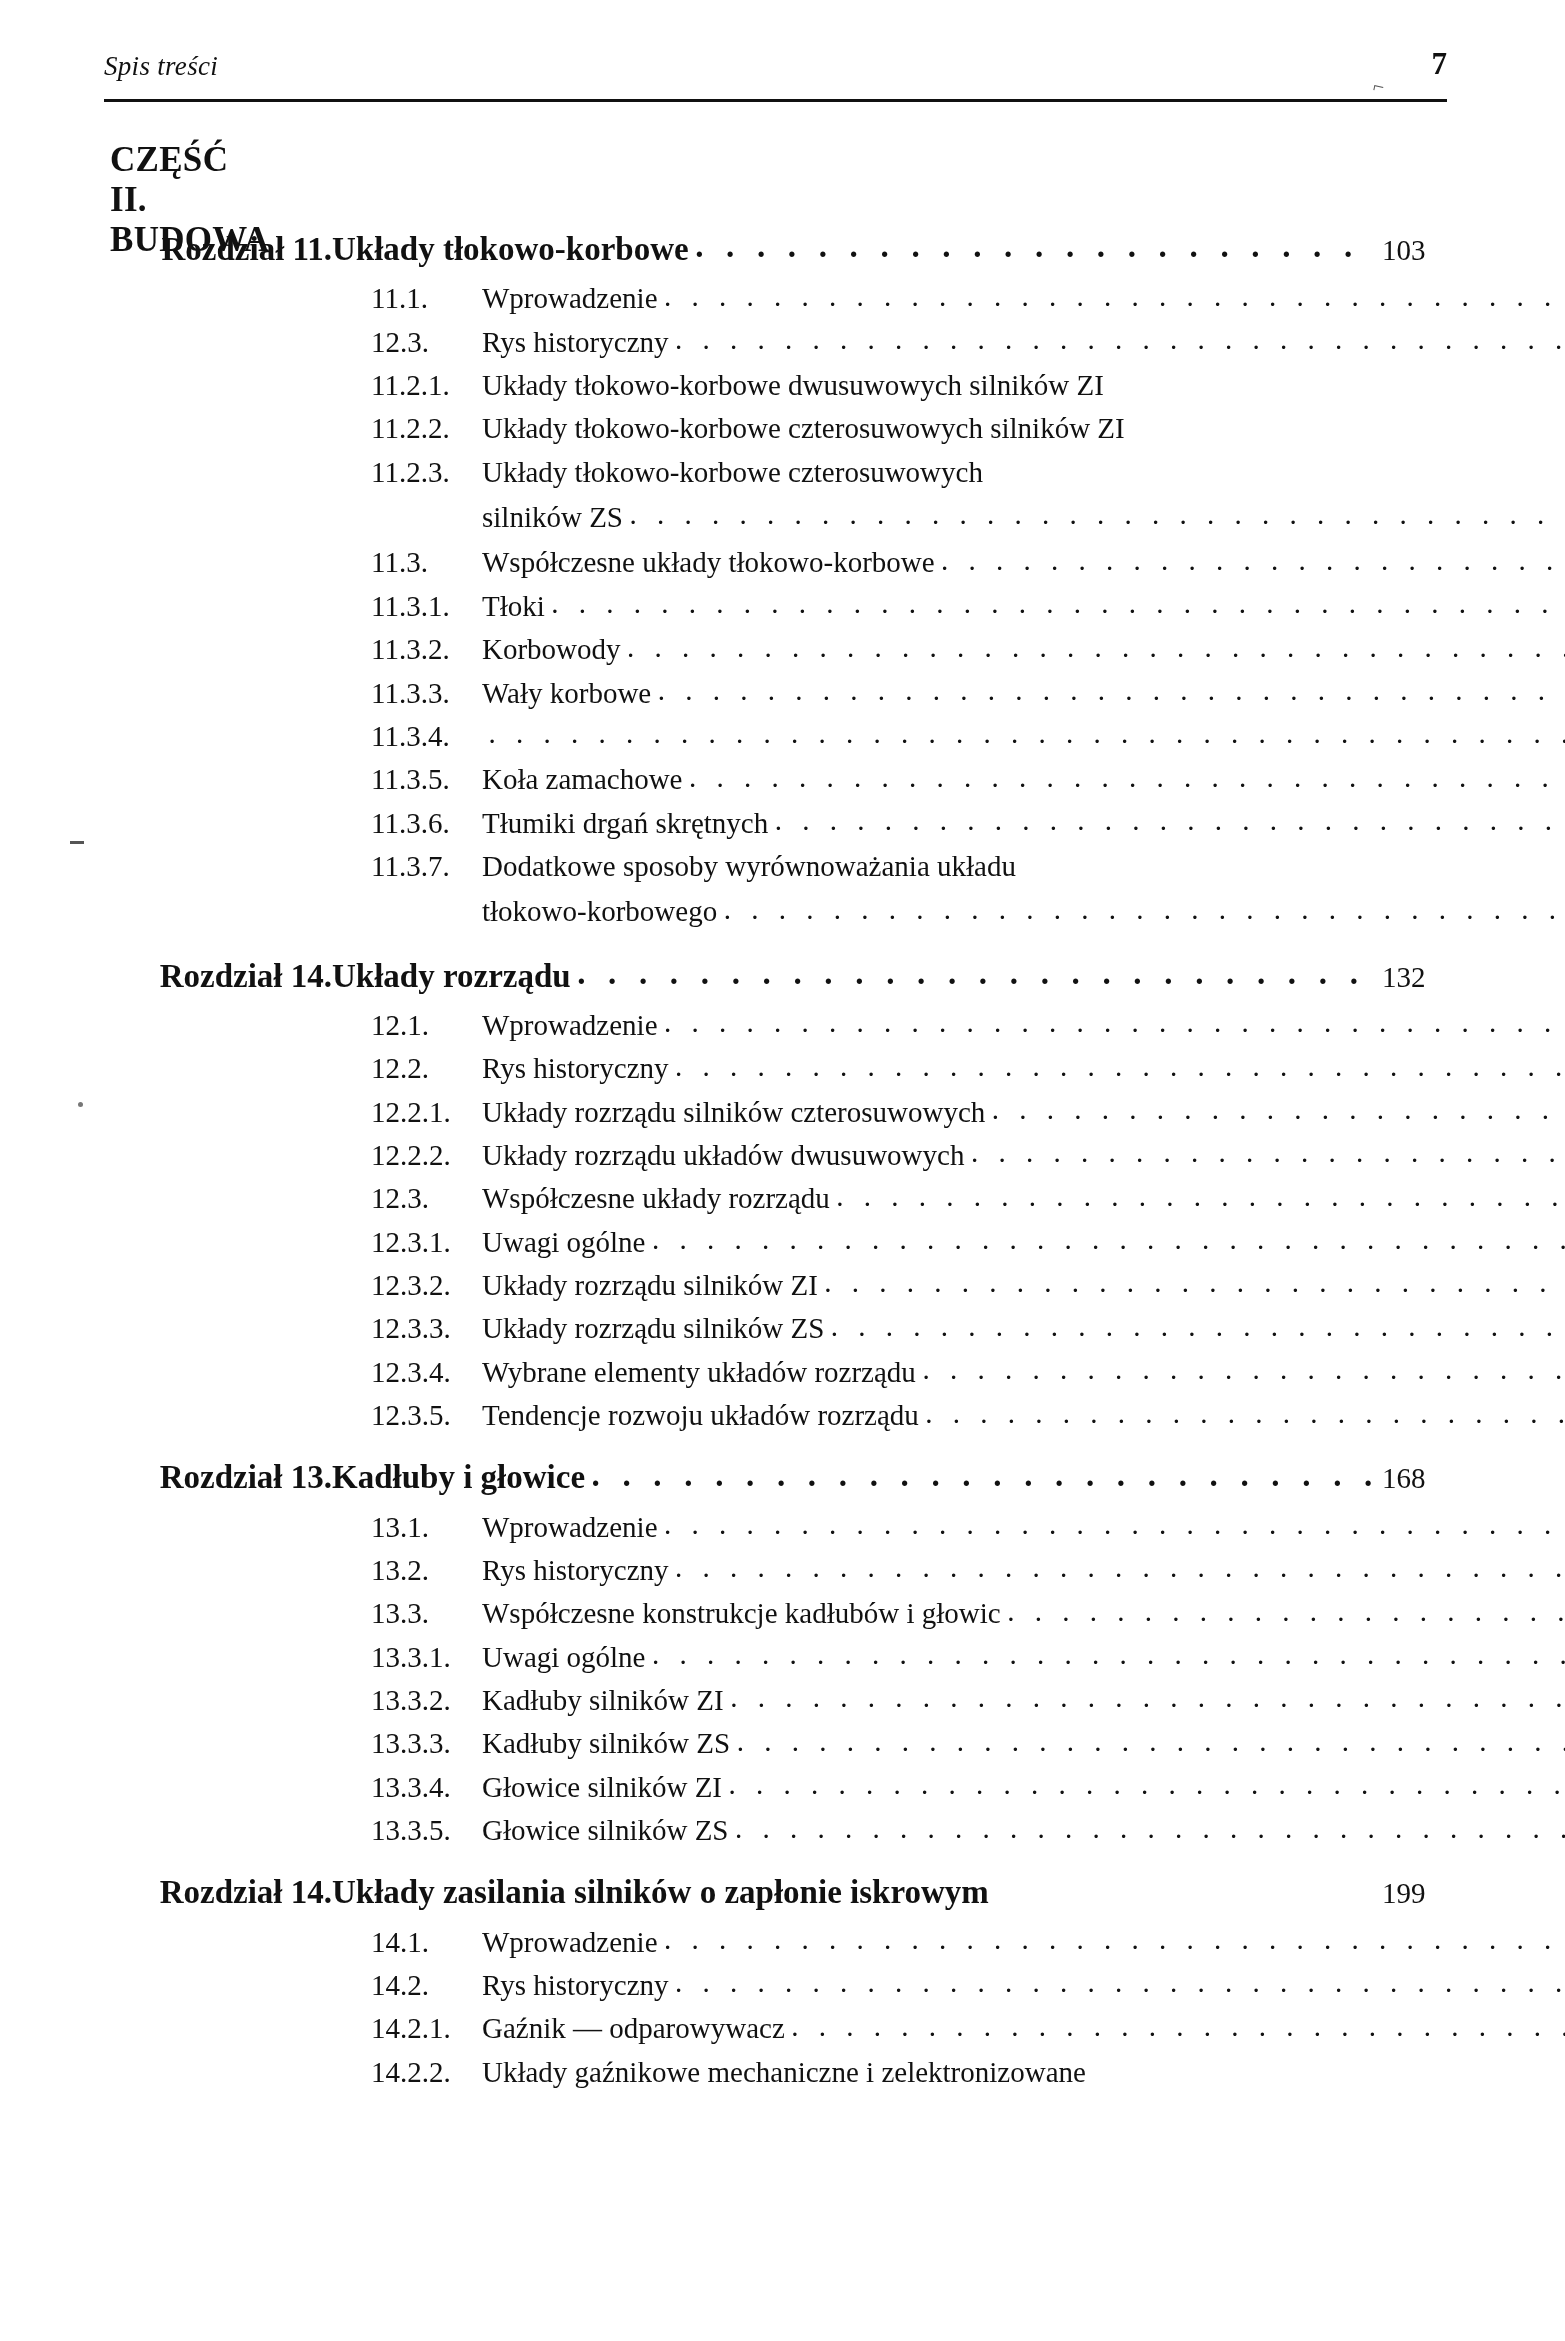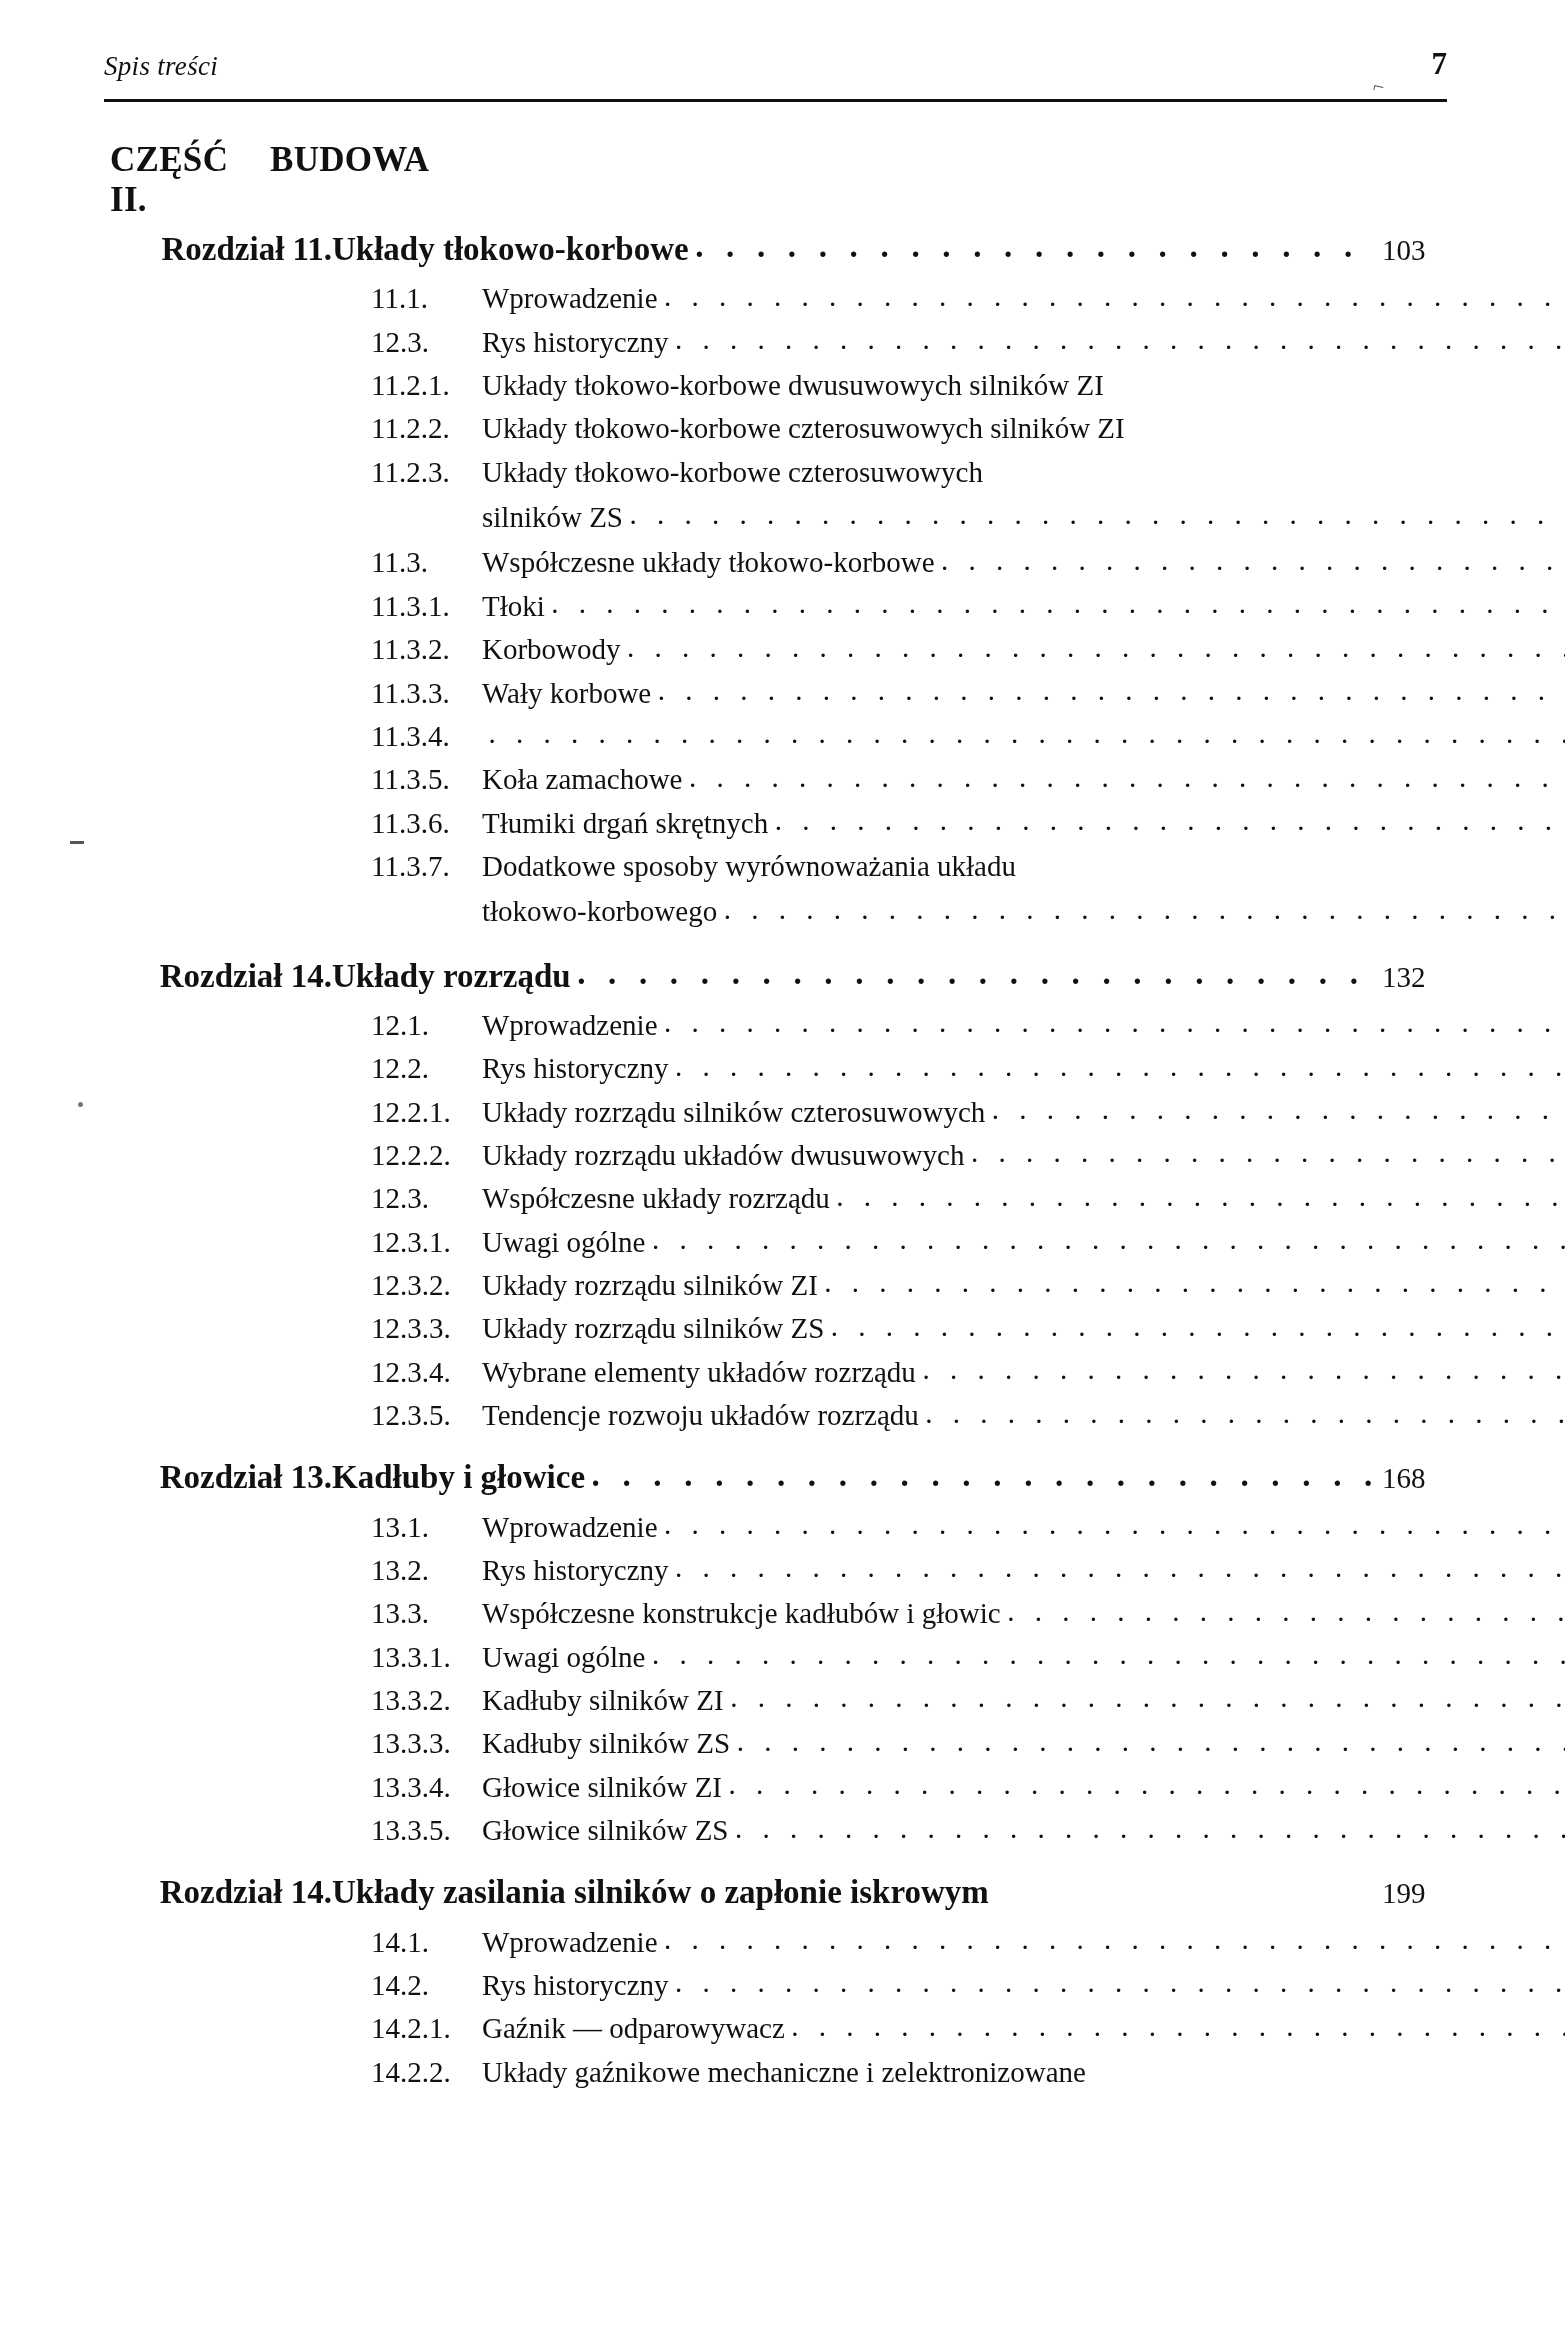--- a/index.html
+++ b/index.html
@@ -63,20 +63,21 @@
 
   
   .part-title {
     position: absolute;
     left: 110px;
     top: 140px;
     font-weight: bold;
     font-size: 35px;
     letter-spacing: 0.3px;
     display: flex;
+    flex-direction: column;
   }
   .part-title .part-no { width: 160px; }
 
   
   .toc {
     position: absolute;
     left: 104px;
     top: 209px;
     width: 1356px;
   }

